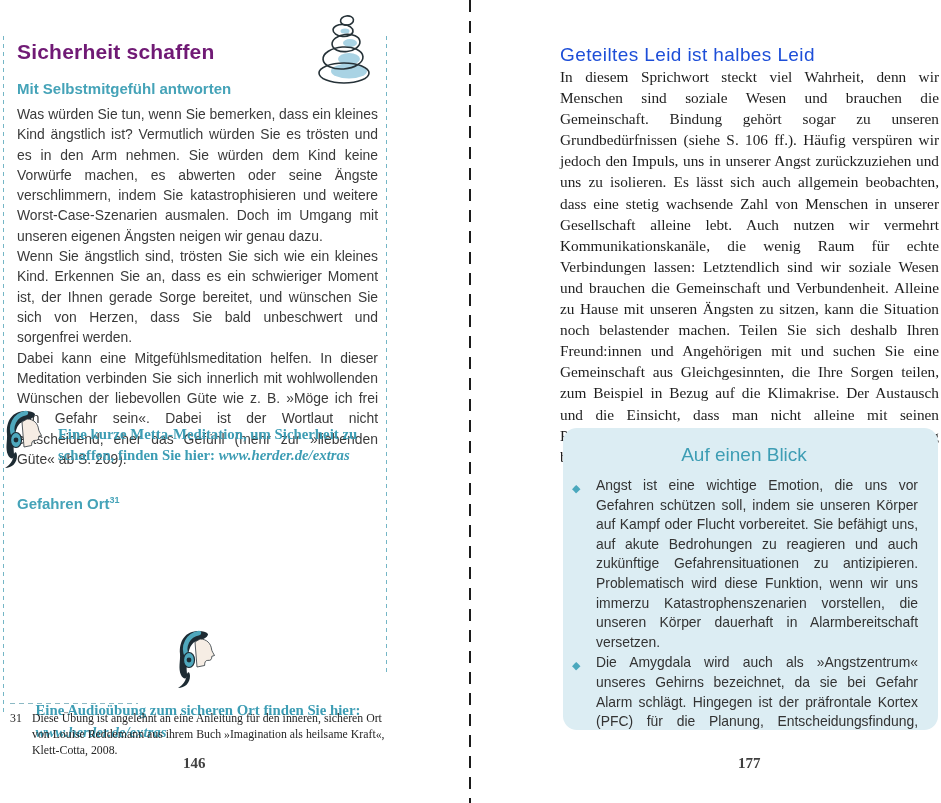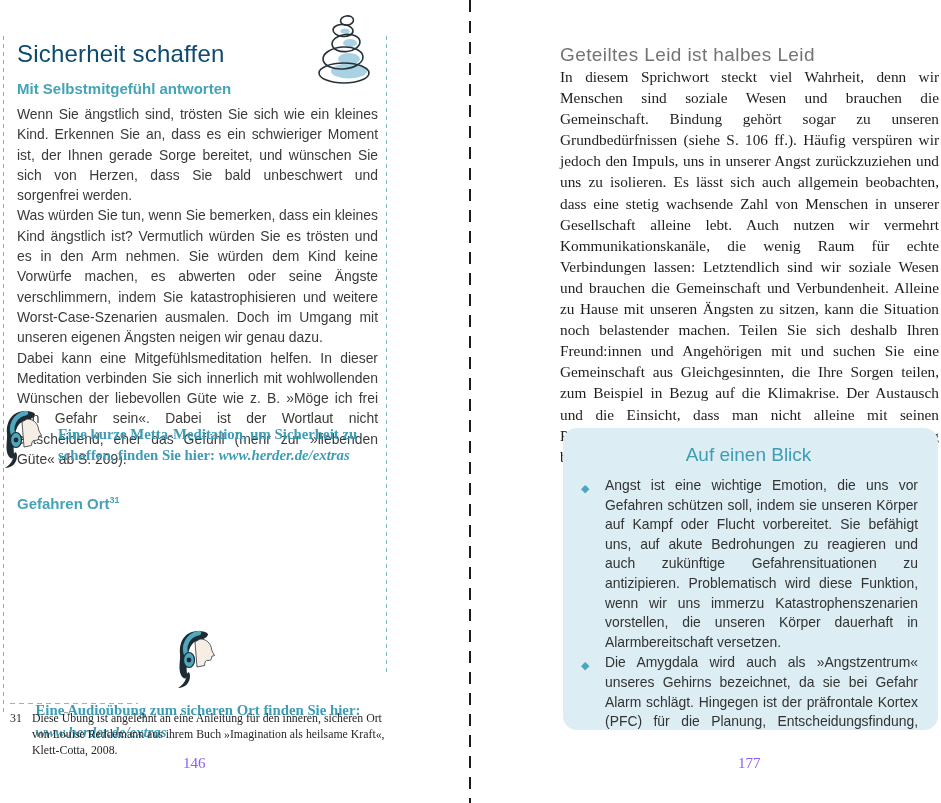--- a/index.html
+++ b/index.html
@@ -13,21 +13,21 @@
     background:repeating-linear-gradient(to bottom,#74b6c6 0 4px,transparent 4px 8px);
   }
   .vdash-black{
     position:absolute;width:2px;top:0;height:803px;left:469px;
     background:repeating-linear-gradient(to bottom,#1c1c1c 0 12px,transparent 12px 21px);
   }
   
   .lp{position:absolute;left:0;top:0;width:470px;height:803px;}
   .lp-title{
     position:absolute;left:17px;top:40px;width:300px;
-    color:#0c4a6e;font-size:24px;font-weight:400;letter-spacing:.2px;
+    color:#701a75;font-size:21px;font-weight:700;letter-spacing:.2px;
   }
   .lp-sub{
     position:absolute;left:17px;width:360px;
     color:#45a3b8;font-size:15px;font-weight:700;
   }
   .lp-body{
     position:absolute;left:17px;width:361px;
     color:#3a3a3a;font-size:13.9px;line-height:20.3px;text-align:justify;
   }
   .lp-body p{margin:0;}
@@ -47,37 +47,37 @@
     background:repeating-linear-gradient(to right,#8cb9c4 0 5px,transparent 5px 9px);
   }
   .footnote{
     position:absolute;left:10px;top:710px;width:390px;
     font-family:"Liberation Serif",serif;color:#262626;font-size:11.8px;line-height:16px;
     display:flex;
   }
   .footnote .num{flex:0 0 22px;}
   .pagenum{
     position:absolute;font-family:"Liberation Serif",serif;
-    color:#8b5cf6;font-size:15px;
+    color:#404040;font-size:15px;font-weight:bold;
   }
   
   .rp{position:absolute;left:540px;top:0;width:401px;height:803px;}
   .rp-title{
     position:absolute;left:20px;top:44px;width:380px;
-    color:#737373;font-size:19px;font-weight:400;letter-spacing:.4px;
+    color:#1d4ed8;font-size:19px;font-weight:400;letter-spacing:.4px;
   }
   .rp-body{
     position:absolute;left:20px;top:66px;width:379px;
     font-family:"Liberation Serif",serif;color:#1d1d1d;
     font-size:15.3px;line-height:21.1px;text-align:justify;
   }
   .glance{
     position:absolute;left:23px;top:428px;width:375px;height:302px;
     background:#dcedf3;border-radius:14px;box-sizing:border-box;
-    padding:14px 20px 0 16px;overflow:hidden;
+    padding:14px 20px 0 7px;overflow:hidden;
   }
   .glance-title{
     text-align:center;color:#3d9db4;font-size:19px;margin:2px 0 10px 0;font-weight:400;
   }
   .glance ul{list-style:none;margin:0;padding:0;}
   .glance li{
     position:relative;padding-left:26px;margin:0 0 1px 0;
     color:#333333;font-size:13.9px;line-height:19.6px;text-align:justify;
   }
   .glance .dia{
@@ -116,22 +116,22 @@
         <ellipse cx="32" cy="29" rx="14" ry="8.5" transform="rotate(-7 32 29)"></ellipse>
         <ellipse cx="29" cy="16.5" rx="10" ry="6" transform="rotate(5 29 16.5)"></ellipse>
         <ellipse cx="33" cy="6.5" rx="6.5" ry="4.6" transform="rotate(-8 33 6.5)"></ellipse>
       </g>
     </svg>
   </div>
 
   <div class="lp-sub" style="top:80px;">Mit Selbstmitgefühl antworten</div>
 
   <div class="lp-body" style="top:104px;">
+    <p>Was würden Sie tun, wenn Sie bemerken, dass ein kleines Kind ängstlich ist? Vermutlich würden Sie es trösten und es in den Arm nehmen. Sie würden dem Kind keine Vorwürfe machen, es abwerten oder seine Ängste verschlimmern, indem Sie katastrophisieren und weitere Worst-Case-Szenarien ausmalen. Doch im Umgang mit unseren eigenen Ängsten neigen wir genau dazu.</p>
     <p>Wenn Sie ängstlich sind, trösten Sie sich wie ein kleines Kind. Erkennen Sie an, dass es ein schwieriger Moment ist, der Ihnen gerade Sorge bereitet, und wünschen Sie sich von Herzen, dass Sie bald unbeschwert und sorgenfrei werden.</p>
-    <p>Was würden Sie tun, wenn Sie bemerken, dass ein kleines Kind ängstlich ist? Vermutlich würden Sie es trösten und es in den Arm nehmen. Sie würden dem Kind keine Vorwürfe machen, es abwerten oder seine Ängste verschlimmern, indem Sie katastrophisieren und weitere Worst-Case-Szenarien ausmalen. Doch im Umgang mit unseren eigenen Ängsten neigen wir genau dazu.</p>
     <p>Dabei kann eine Mitgefühlsmeditation helfen. In dieser Meditation verbinden Sie sich innerlich mit wohlwollenden Wünschen der liebevollen Güte wie z. B. »Möge ich frei von Gefahr sein«. Dabei ist der Wortlaut nicht entscheidend, eher das Gefühl (mehr zur »liebenden Güte« ab S. 209).</p>
   </div>
 
   <div class="callout" style="top:410px;">
     <span>
       <svg width="46" height="60" viewBox="0 0 46 60">
         <path d="M24,1 C10,1 4,11 5,24 C5.5,31 3,38 6,45 C8,49.5 13,50 12,44 C11,37 12,31 13,26 C14,16 18,11 25,10 C30,9 33,6.5 33,4 C31,1.8 28,1 24,1 Z" fill="#1d2b33"></path>
         <path d="M25,9 C32,9 36,14 36.5,19 C36.7,21 38.5,23.5 39.5,25.5 L36.8,26.3 C36.8,29.5 36,30.6 32.8,30.4 C30.5,30.3 29.6,32 29.6,35.5 L22,37 L20,12 Z" fill="#f6ede4" stroke="#2a333a" stroke-width="0.8"></path>
         <path d="M12,44 C11,51 8,55 3,58 C10,58 15,53 15,46 C15,42 13,41 12,44 Z" fill="#1d2b33"></path>
         <path d="M12,27 C7,16 13,5 24,3" fill="none" stroke="#4fa8bd" stroke-width="4.5" stroke-linecap="round"></path>

